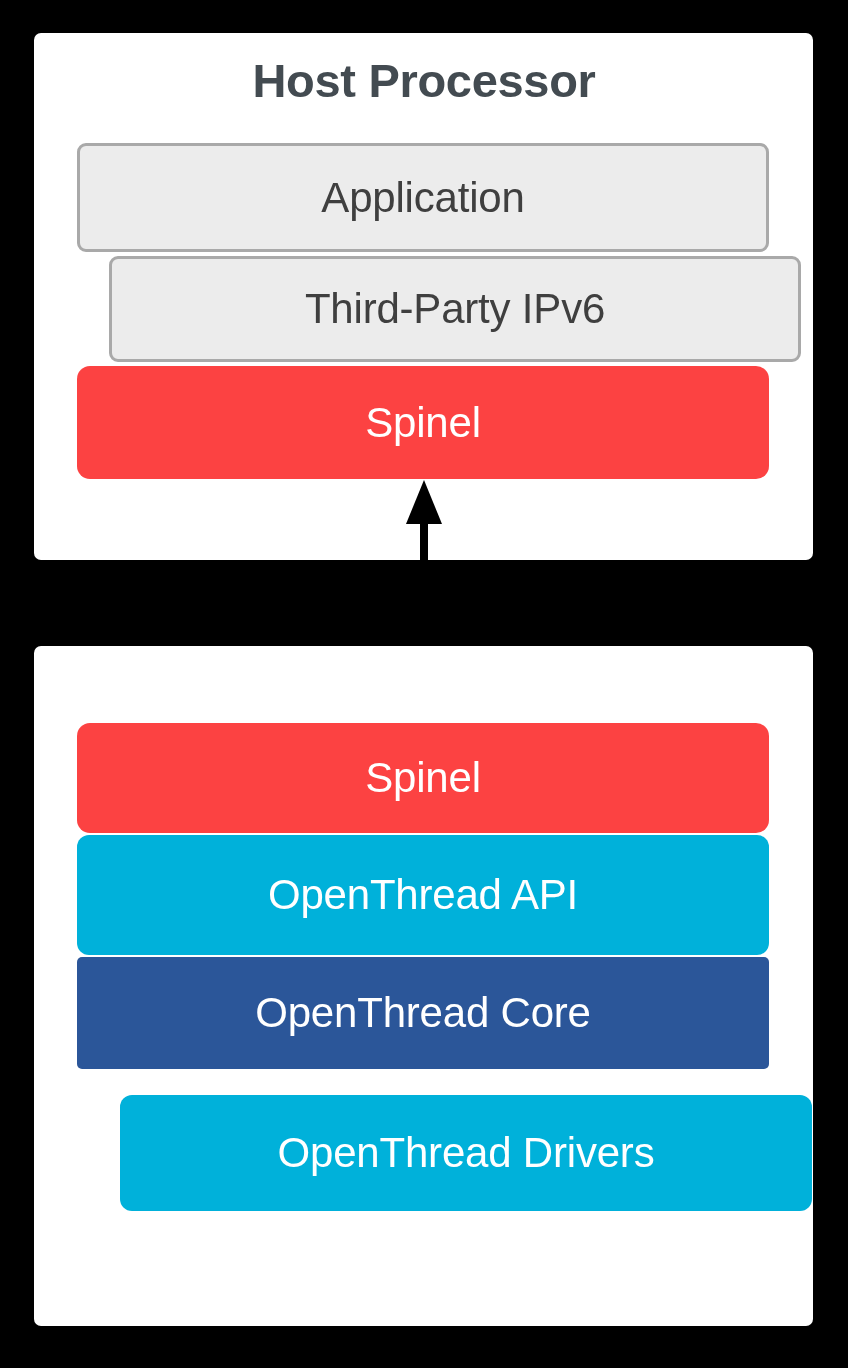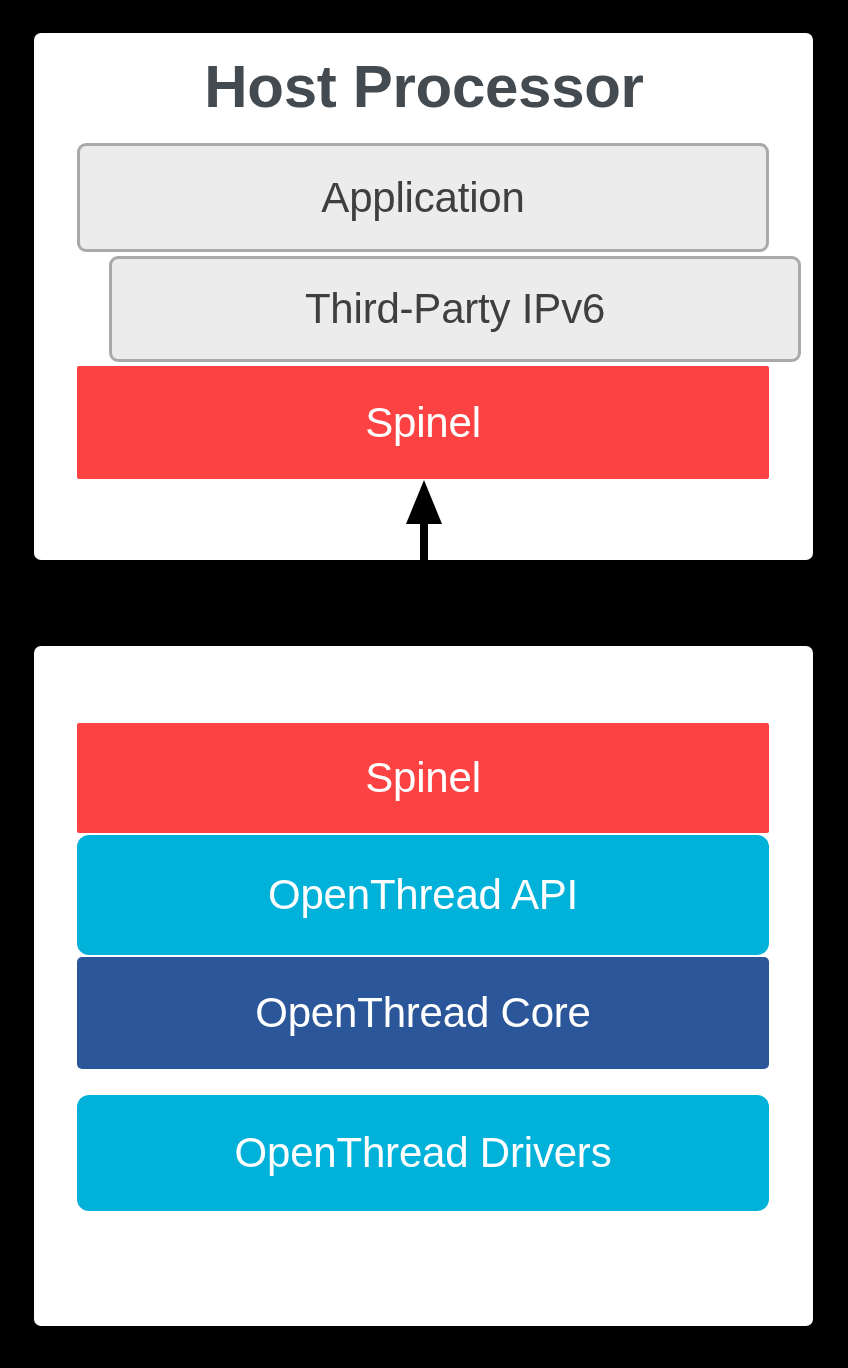--- a/index.html
+++ b/index.html
@@ -24,21 +24,21 @@
   }
   #panel-host { left:34px; top:33px;  width:779px; height:527px; }
   #panel-soc  { left:34px; top:646px; width:779px; height:680px; }
 
   
   .panel-title {
     position:absolute;
     left:0; right:0;
     text-align:center;
     font-weight:bold;
-    font-size:60px;
+    font-size:47px;
     line-height:1.0;
     color:#434b51;
     letter-spacing:-0.3px;
   }
   #host-title { top:57px; }
   #soc-title  { top:1228px; }
 
   
   .layer {
     position:absolute;
@@ -54,21 +54,21 @@
   }
   .layer-grey {
     background:#ececec;
     border:3px solid #a9a9a9;
     border-radius:9px;
     color:#3f3f3f;
   }
   .layer-red {
     background:#fc4242;
     color:#ffffff;
-    border-radius:2px;
+    border-radius:13px;
   }
   .layer-cyan {
     background:#00b1da;
     color:#ffffff;
     border-radius:12px;
   }
   .layer-blue {
     background:#2b5699;
     color:#ffffff;
     border-radius:5px;
@@ -76,21 +76,21 @@
 
   
   #host-application { top:143px; height:109px; }
   #host-ipv6        { top:256px; height:106px;margin-left:32px; }
   #host-spinel      { top:366px; height:113px; }
 
   
   #soc-spinel  { top:723px;  height:110px; }
   #soc-api     { top:835px;  height:120px; }
   #soc-core    { top:957px;  height:112px; }
-  #soc-drivers { top:1095px; height:116px; }
+  #soc-drivers { top:1095px; height:116px;margin-left:43px; }
 
   
   #connector {
     position:absolute;
     left:381px;
     top:480px;
     width:86px;
     height:243px;
   }
   #connector svg { display:block; }

